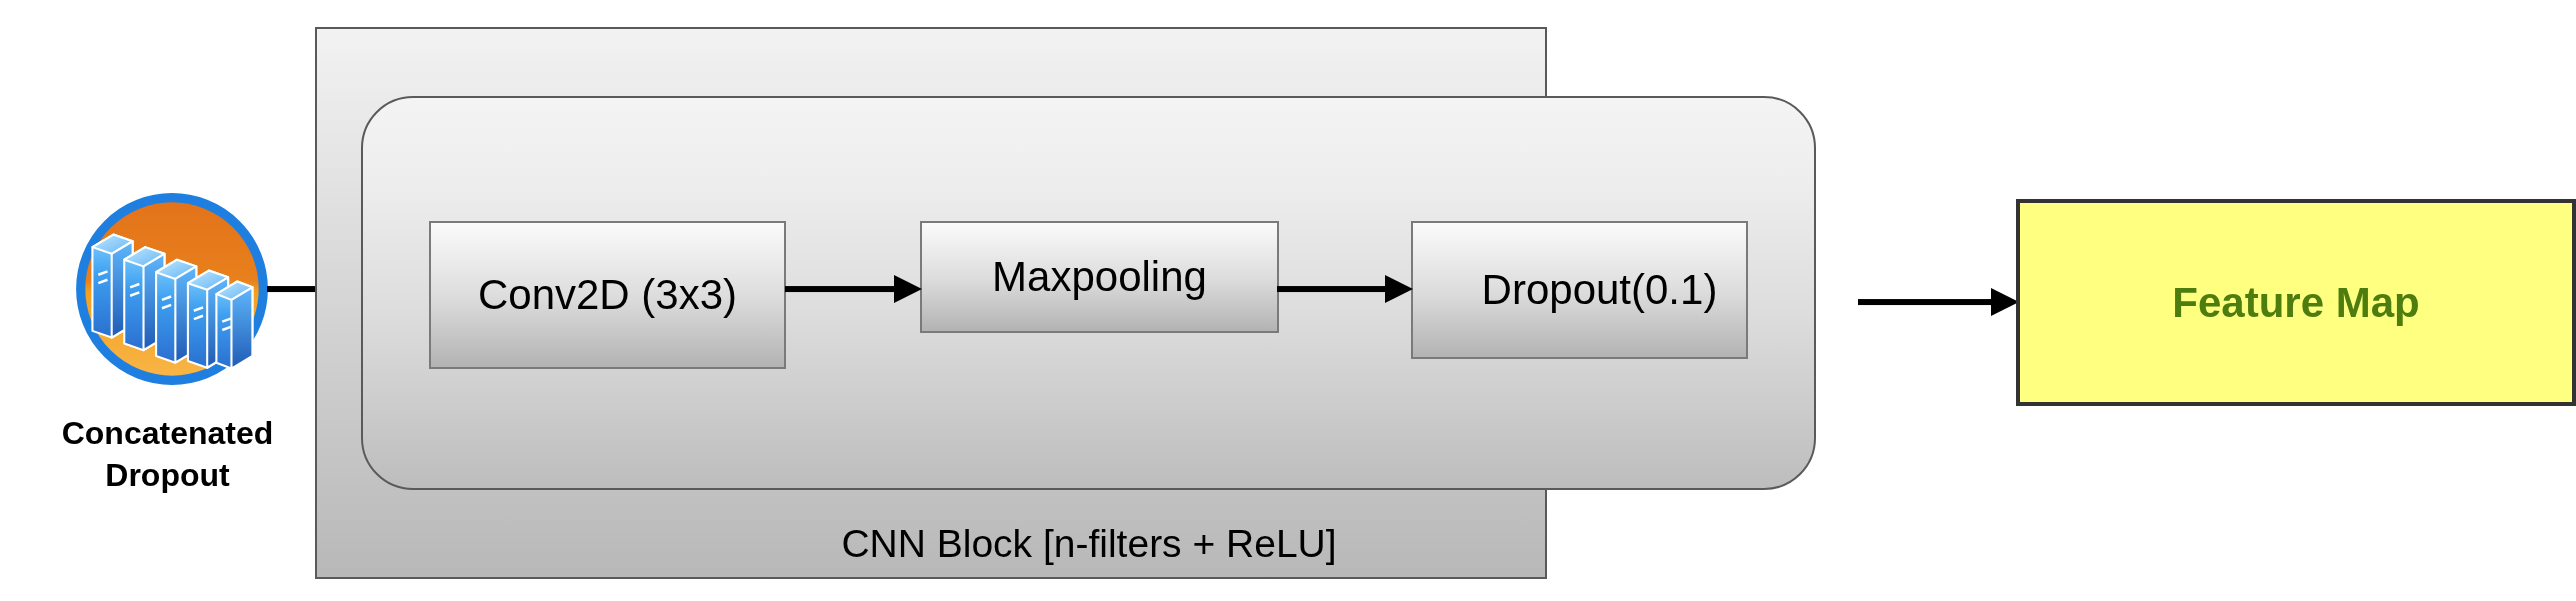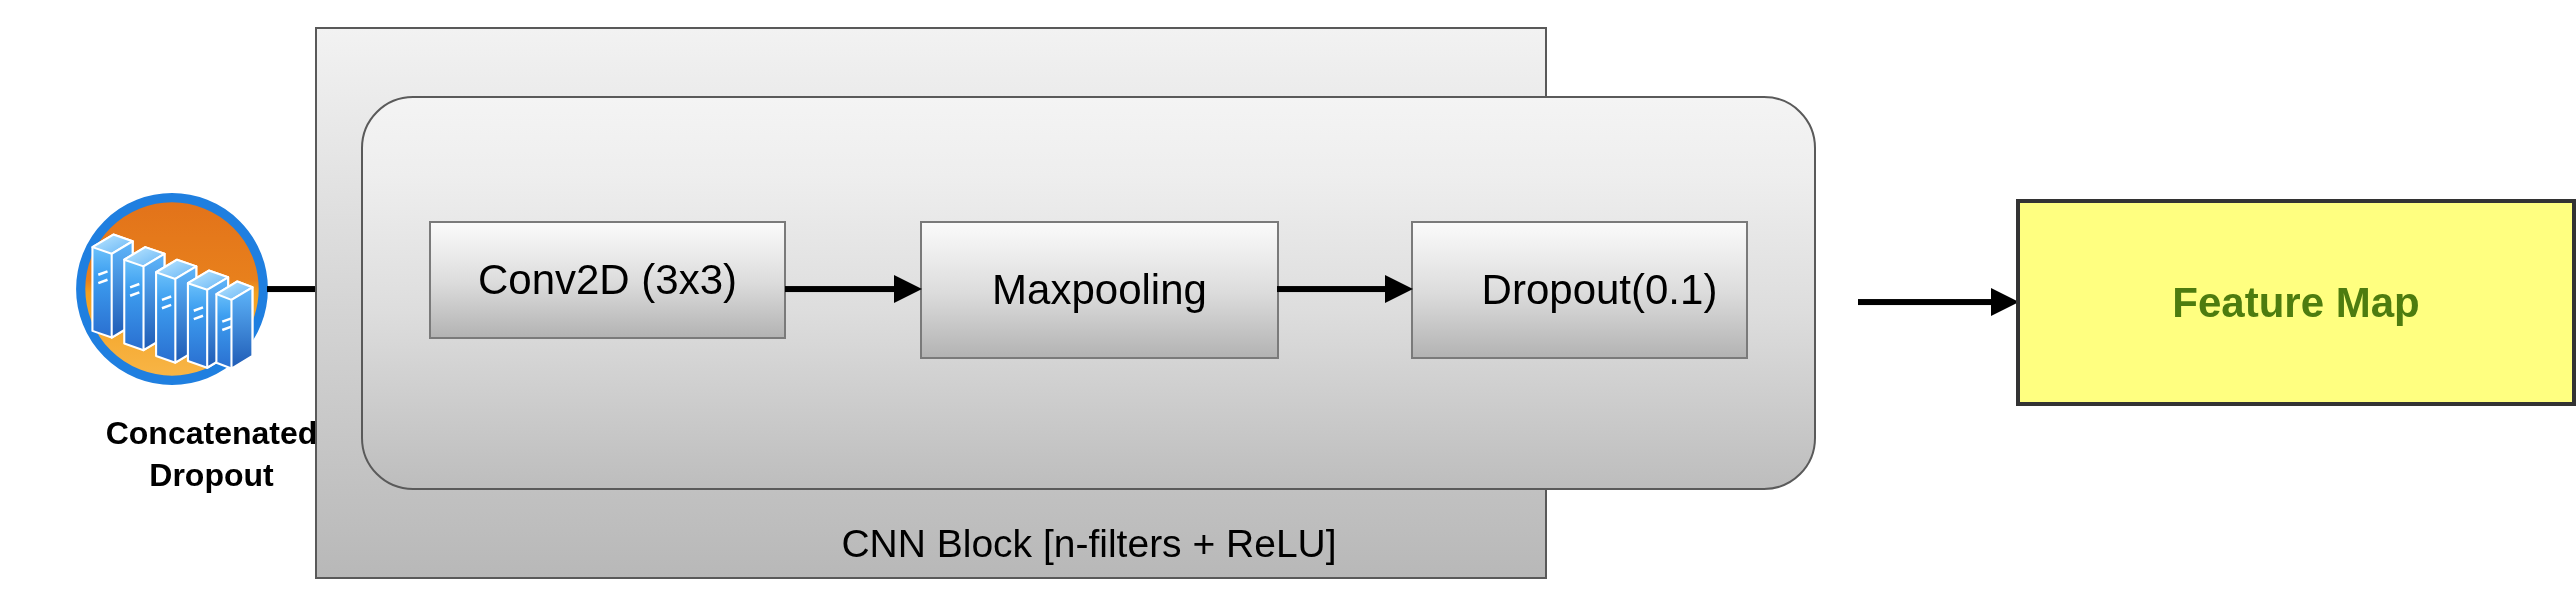--- a/index.html
+++ b/index.html
@@ -69,22 +69,22 @@
     background: linear-gradient(to bottom, #fafafa 0%, #f0f0f0 18%, #dcdcdc 52%, #b3b3b3 100%);
     display: flex;
     align-items: center;
     justify-content: center;
     font-size: 42px;
     color: #000000;
     white-space: nowrap;
     font-family: "Liberation Sans", sans-serif;
   }
 
-  #box-conv   { left: 429px;  top: 221px; width: 357px; height: 118px; }
-  #box-pool   { left: 920px; top: 221px; width: 359px; height: 138px; }
+  #box-conv   { left: 429px;  top: 221px; width: 357px; height: 148px; }
+  #box-pool   { left: 920px; top: 221px; width: 359px; height: 112px; }
   #box-drop   { left: 1411px; top: 221px; width: 337px; height: 138px; padding-left: 40px; }
 
   
   .arrow {
     position: absolute;
     height: 8.4px;
   }
   .arrow .shaft {
     position: absolute;
     left: 0;
@@ -150,21 +150,20 @@
     position: absolute;
     left: 0px;
     top: 412px;
     width: 335px;
     text-align: center;
     font-size: 32px;
     line-height: 42px;
     font-weight: bold;
     color: #000000;
     font-family: "Liberation Sans", sans-serif;
-    margin-left: 44px;
   }
 </style>
 </head>
 <body>
 
 <div id="stage">
 
   <div>
     <svg id="frames-icon" viewBox="0 0 234 234">
       <defs>

